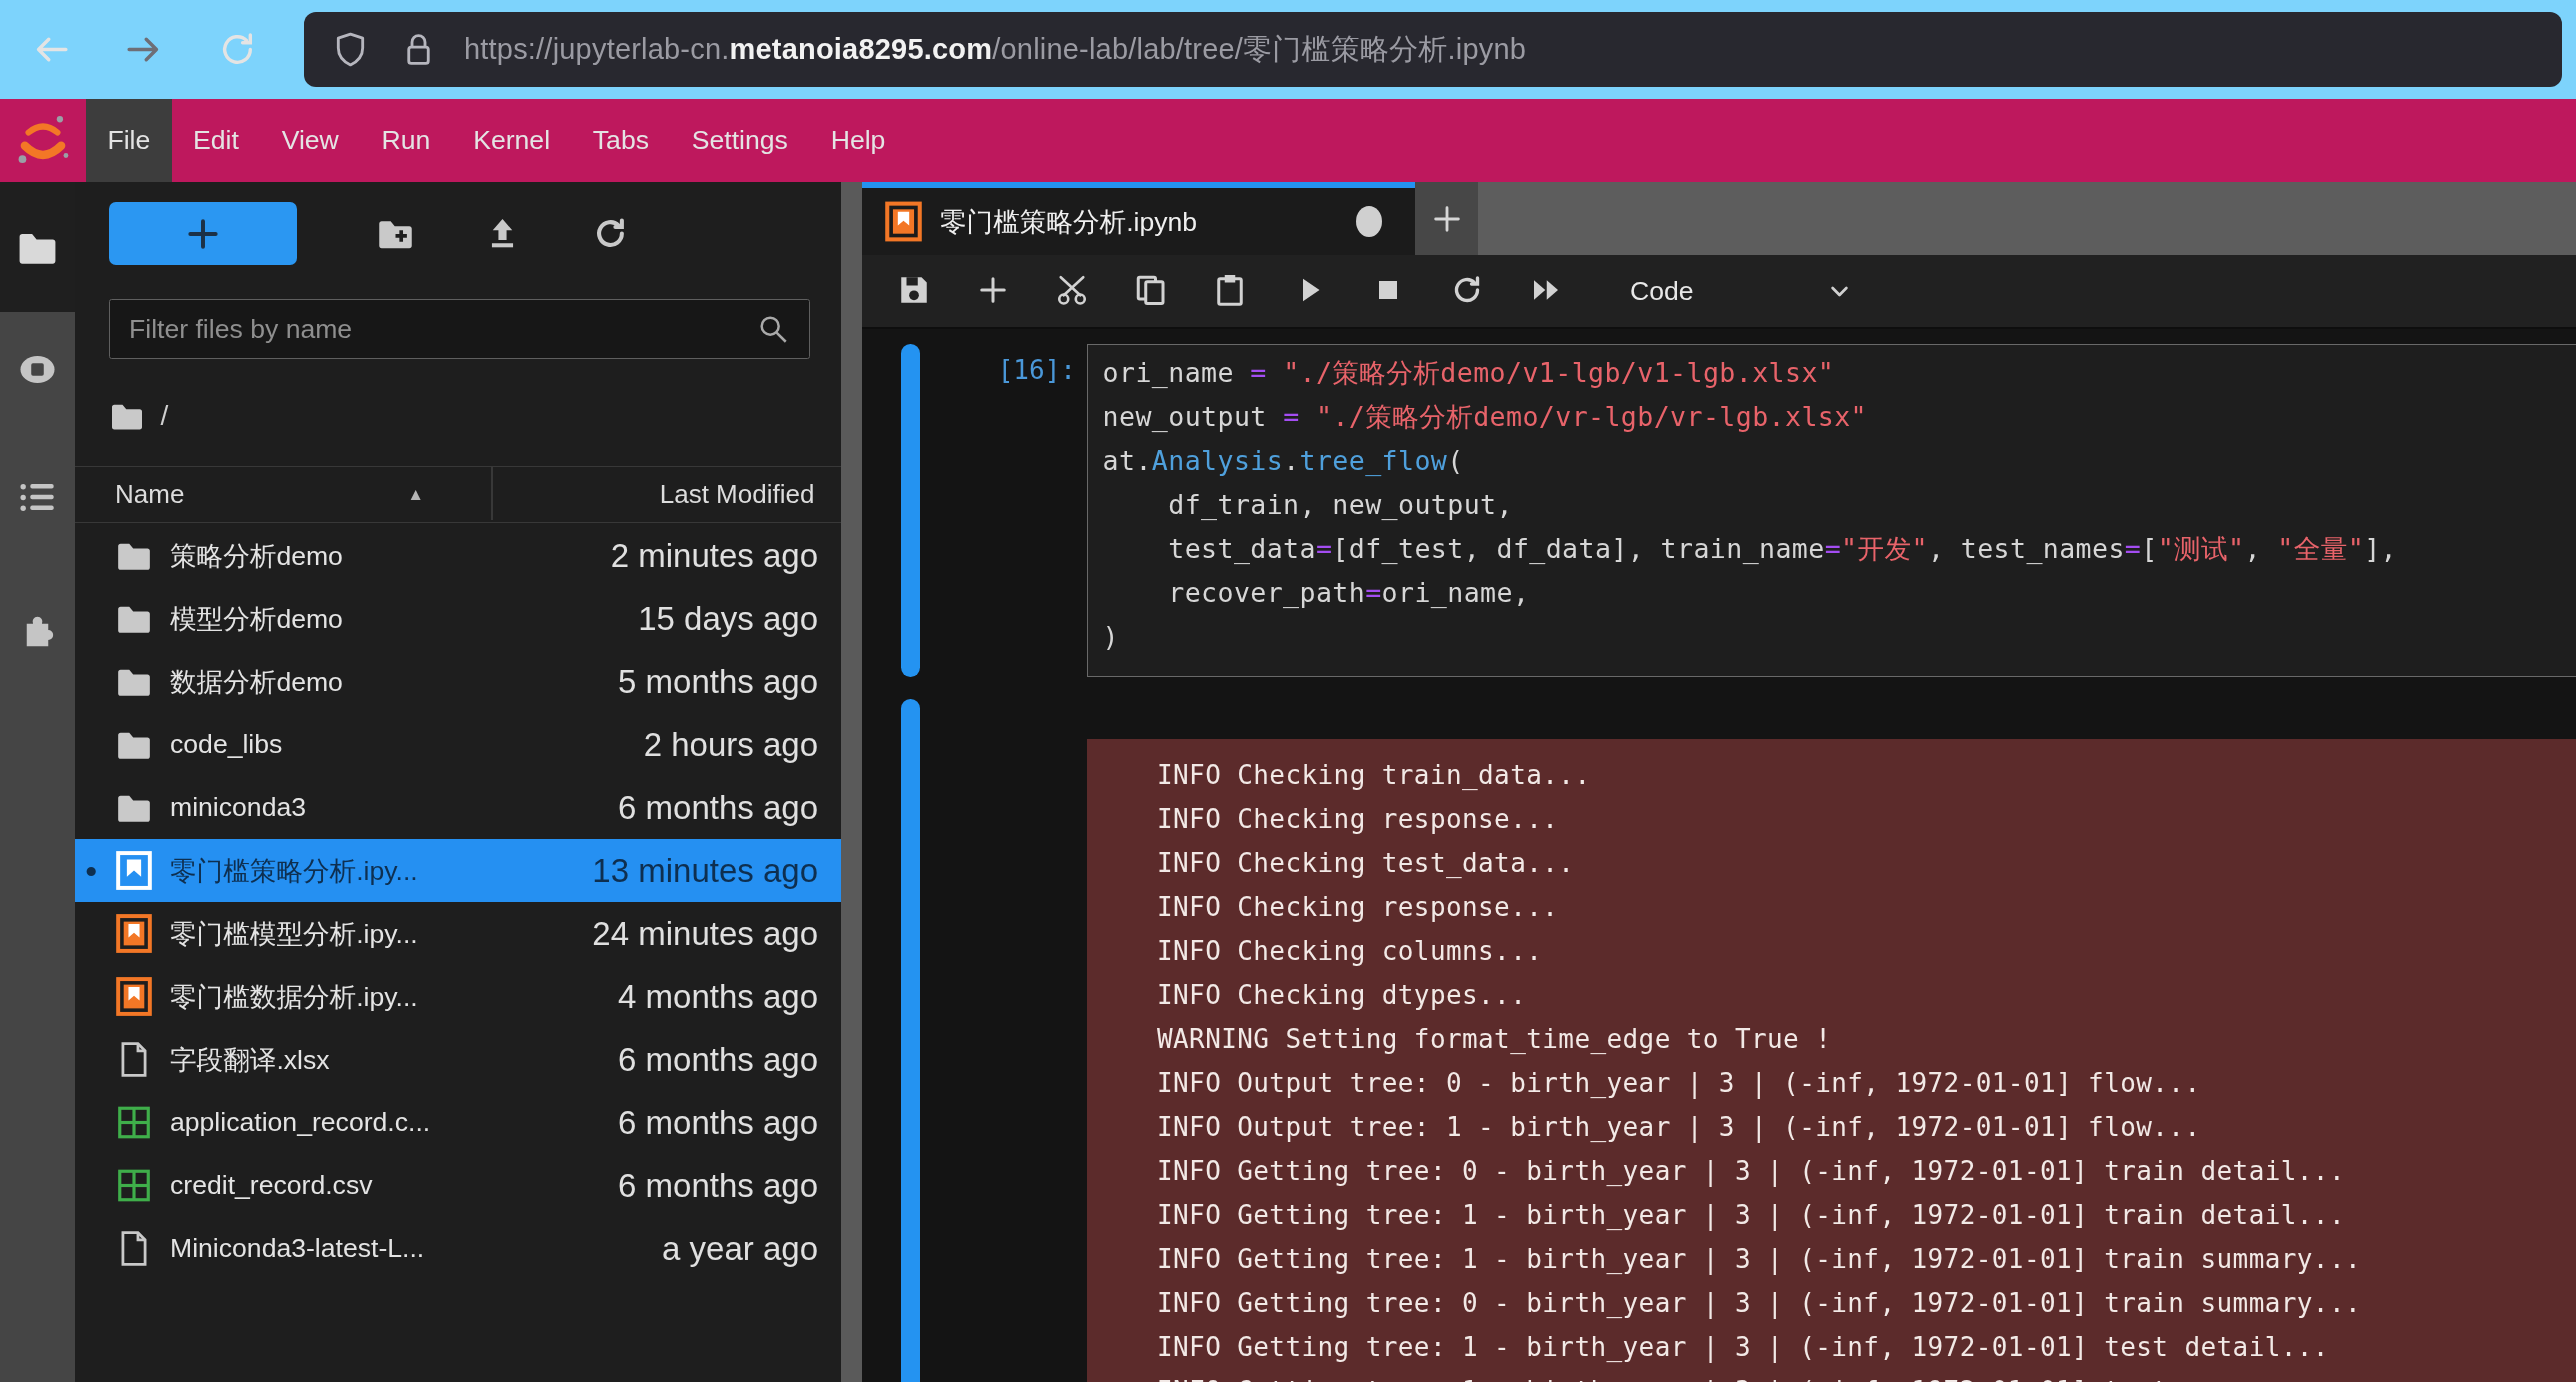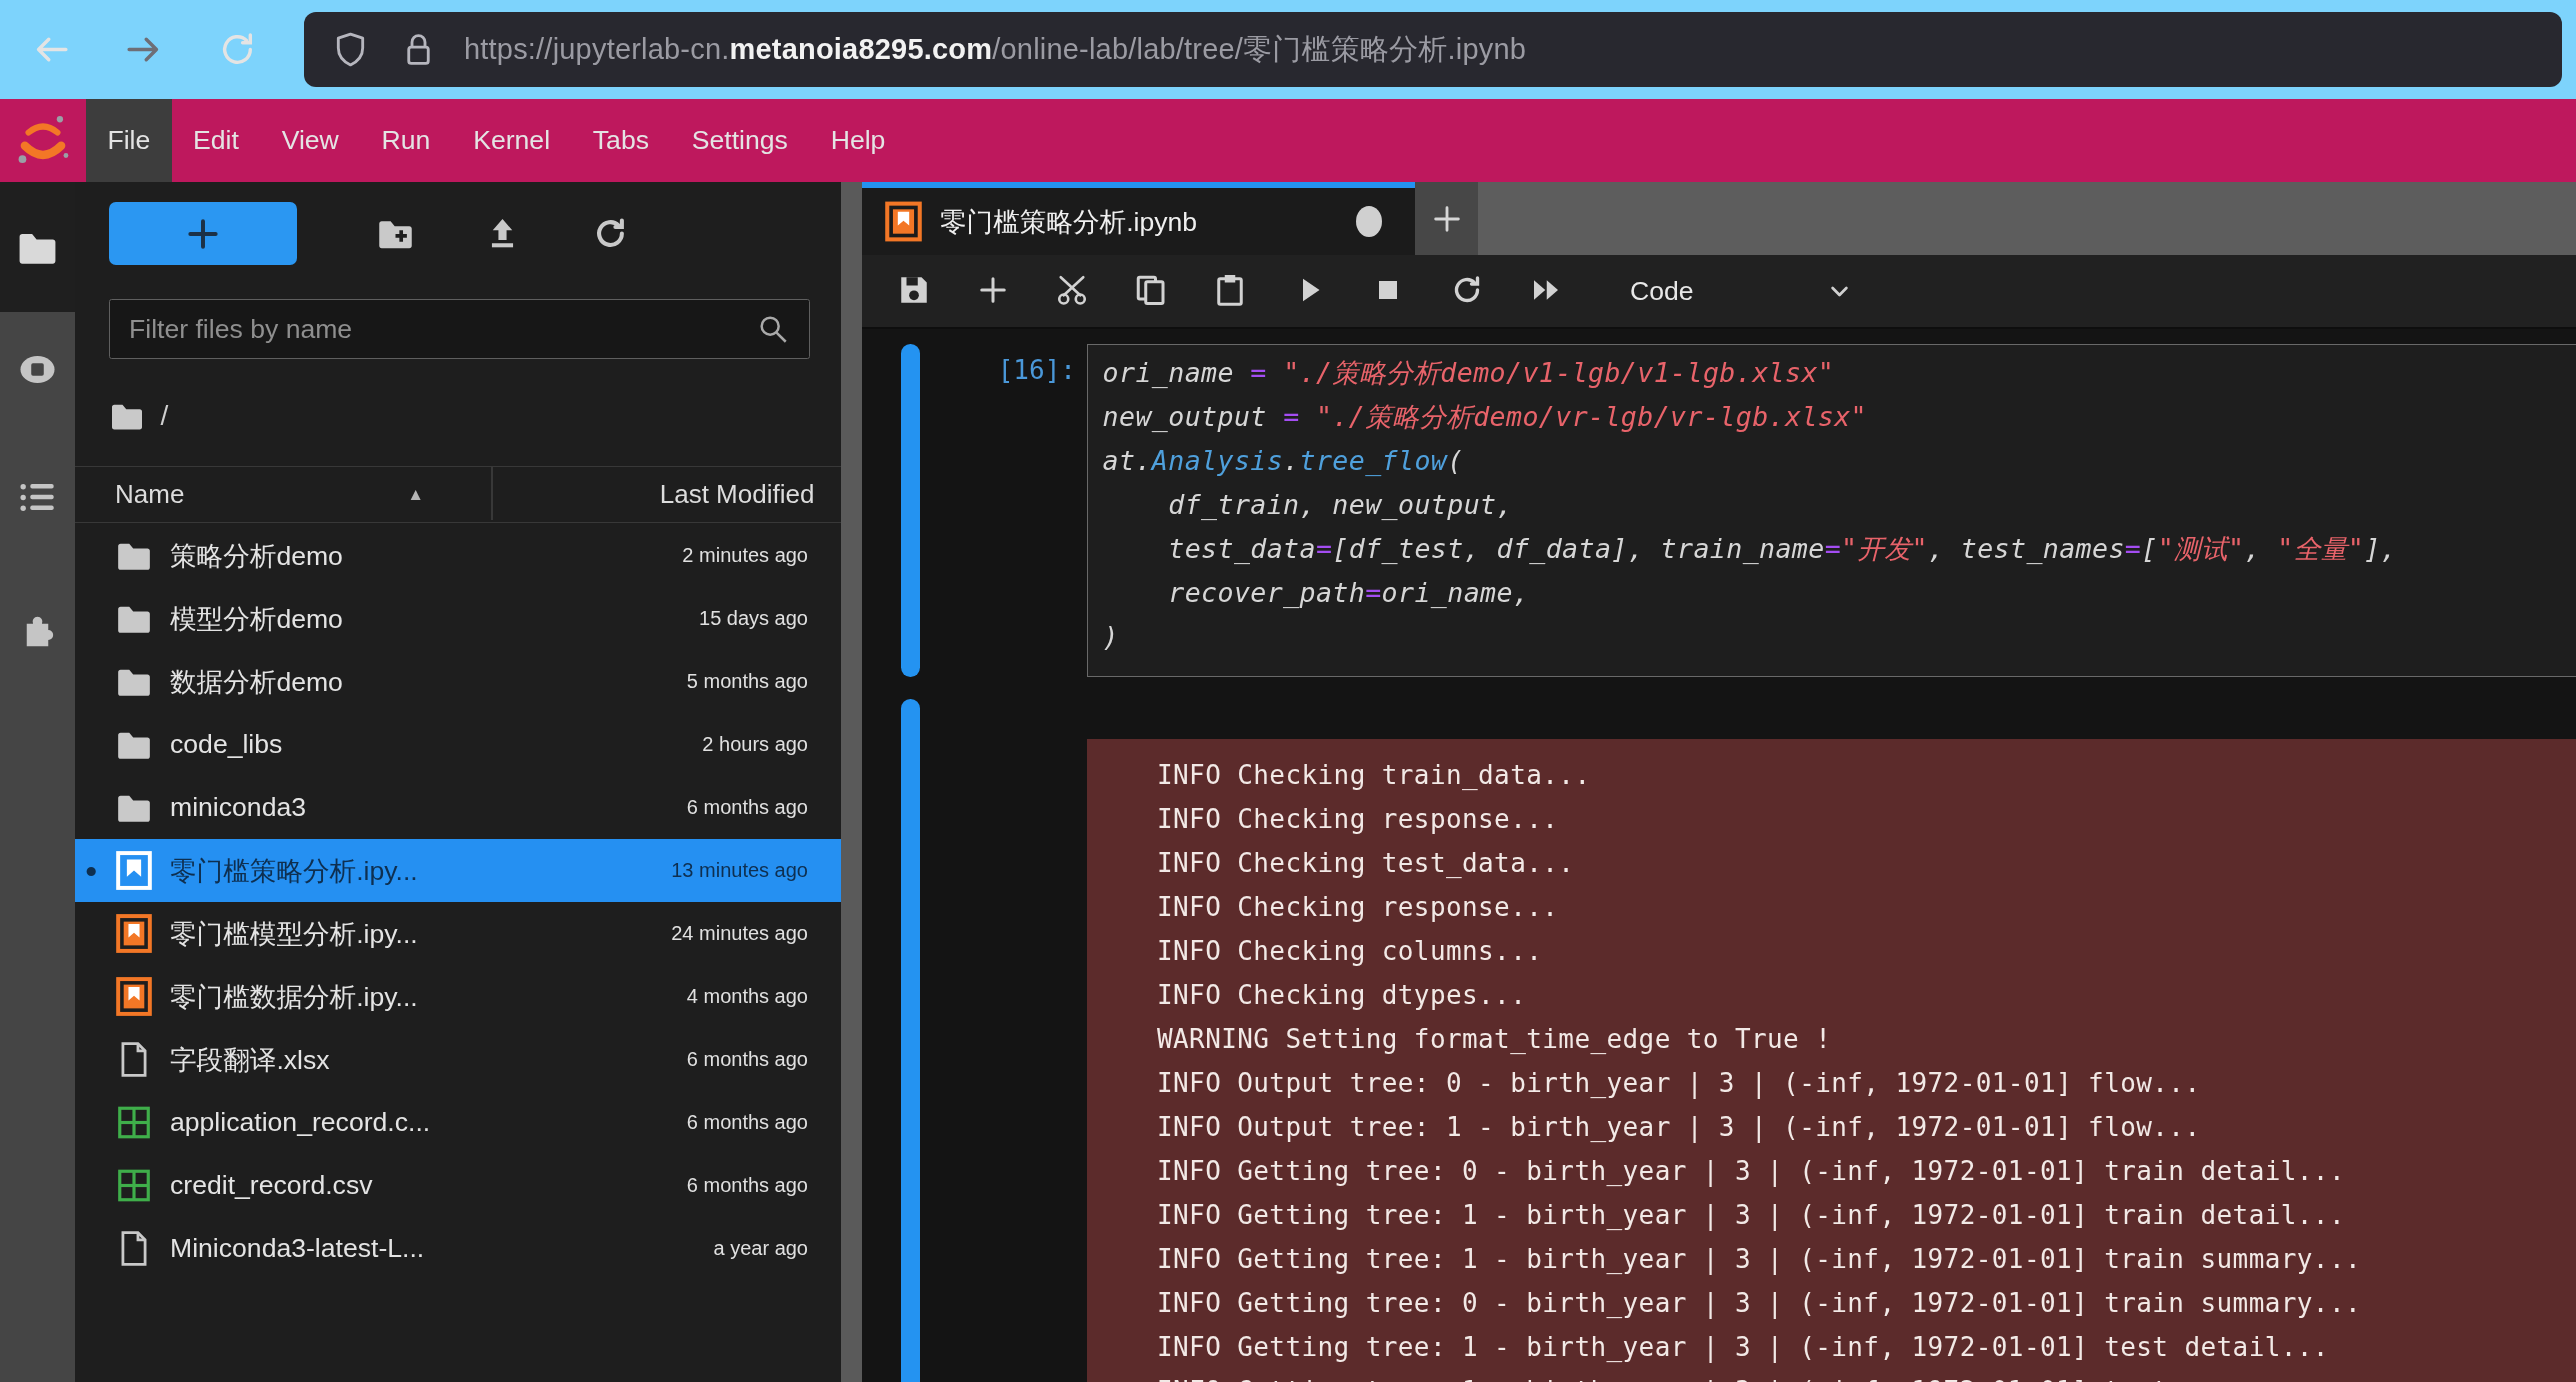--- a/index.html
+++ b/index.html
@@ -61,21 +61,21 @@
   .fb-header .h-name { margin-left:40px; }
   .fb-header .sort { margin-left:223px; font-size:17px; color:#b5b5b5; }
   .fb-header .h-div { position:absolute; left:416px; top:0; width:1.7px; height:53px; background:#383838; }
   .fb-header .h-mod { position:absolute; right:26.6px; }
   .fb-rows { position:absolute; left:0; top:342px; width:766px; }
   .fb-row { position:relative; width:766px; height:63px; display:flex; align-items:center; }
   .fb-row .ficon { margin-left:40px; width:38px; height:43px; flex:0 0 auto;
                    display:flex; align-items:center; justify-content:center; }
   .fb-row .ficon svg { width:38px; height:41px; }
   .fb-row .fname { margin-left:17px; font-size:26.6px; color:#e4e4e4; white-space:nowrap; }
-  .fb-row .ftime { position:absolute; right:33px; font-size:20px; color:#e0e0e0; white-space:nowrap; }
+  .fb-row .ftime { position:absolute; right:23px; font-size:33px; color:#e0e0e0; white-space:nowrap; }
   .fb-row.selected { background:#2590f2; }
   .fb-row.selected .fname, .fb-row.selected .ftime { color:#0e2f50; }
   .fb-row .rundot { position:absolute; left:10.3px; top:50%; transform:translateY(-50%);
                     font-size:34px; color:#0e2f50; line-height:0; }
 
   
   .divider { position:absolute; left:841px; top:0; width:20.6px; height:1201px; background:#5a5a5a; }
 
   
   .main { position:absolute; left:862px; top:0; width:1714px; height:1201px; }
@@ -96,21 +96,21 @@
   .type-chevron { margin-left:129px; display:flex; align-items:center; }
   .type-chevron svg { width:33px; height:33px; }
 
   .nb-content { position:absolute; left:0; top:147px; width:1714px; height:1054px; background:#141414;padding-left:20px; }
   .collapser { position:absolute; left:39px; width:19px; background:#2493f1; border-radius:9.4px; }
   .collapser.c1 { top:14.6px; height:333px; }
   .collapser.c2 { top:370px; height:684px; border-bottom-left-radius:0; border-bottom-right-radius:0; }
   .prompt { position:absolute; left:103px; top:26px; width:111px; text-align:right;
             font-family:"DejaVu Sans Mono",monospace; font-size:26px; color:#4a98d9; }
   .cell { position:absolute; left:225px; top:14.6px; right:0; height:333px; background:#1e1e1e;
-          border:1.7px solid #696969; border-right:none; overflow:hidden; padding:6px 0 0 14.6px;font-style:italic; }
+          border:1.7px solid #696969; border-right:none; overflow:hidden; padding:6px 0 0 14.6px; }
   .cell pre { font-family:"DejaVu Sans Mono",monospace; font-size:26.6px; line-height:44px;
               color:#d6d6d6; white-space:pre; letter-spacing:0.4px; }
   .tok-o { color:#a44df2; }
   .tok-s { color:#e8636a; }
   .tok-f { color:#4fa0dc; }
   .output { position:absolute; left:225px; top:378px; right:0; bottom:0; background:#5c2b2b;
             overflow:hidden; padding:13.7px 0 0 70px;margin-top:32px; }
   .output pre { font-family:"DejaVu Sans Mono",monospace; font-size:26px; line-height:44px;
                 color:#f2e9e6; white-space:pre; letter-spacing:0.4px; }
 </style>

